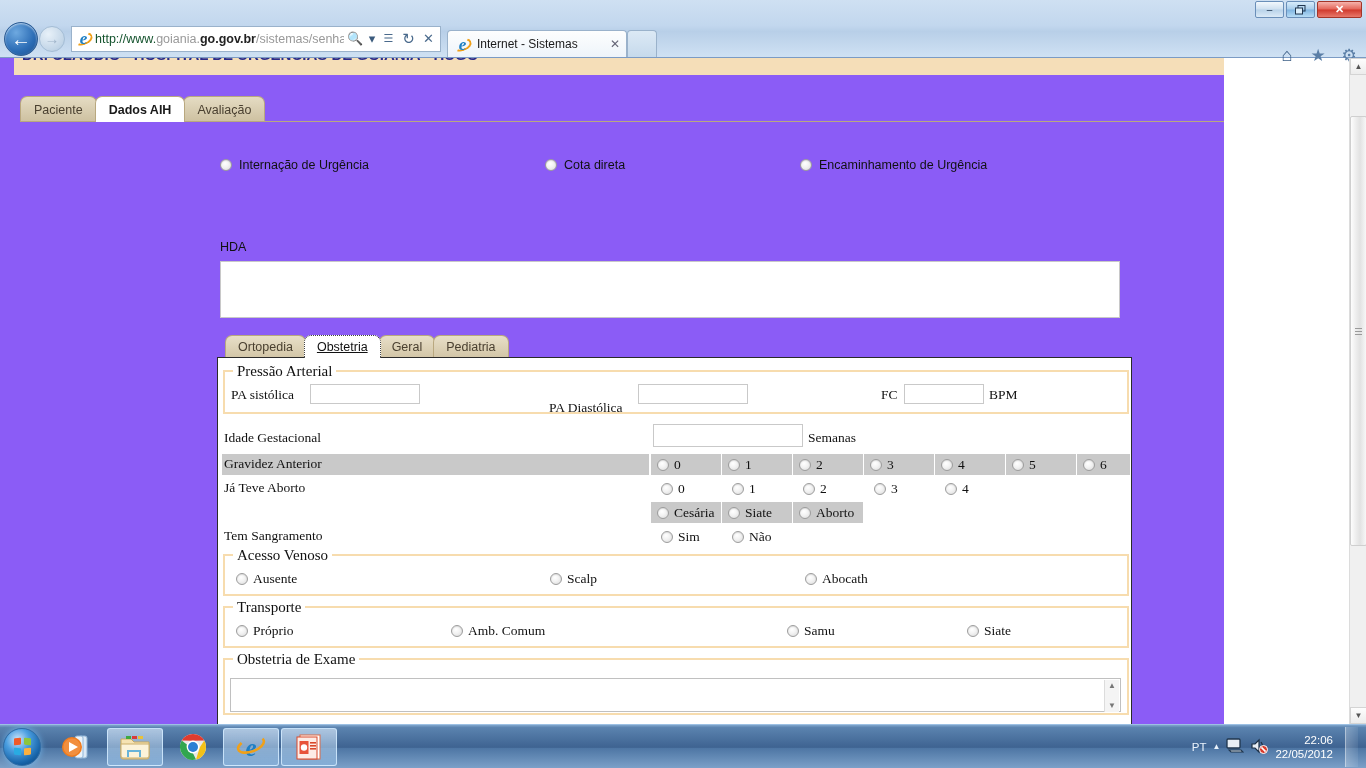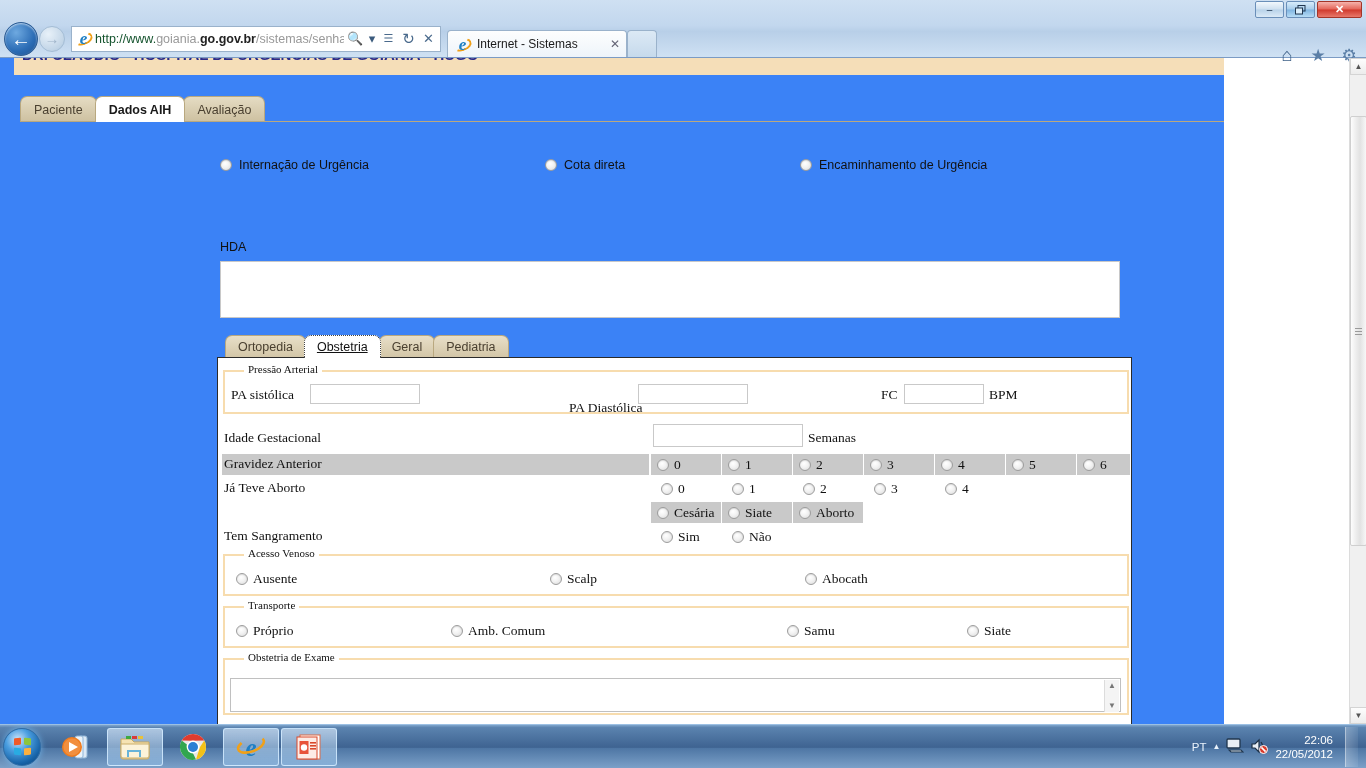--- a/index.html
+++ b/index.html
@@ -102,21 +102,21 @@
   }
   .ie-logo .ring {
     position: absolute; left: -1px; top: 3px; width: 19px; height: 12px;
     border: 2px solid #f0a019; border-radius: 50%;
     transform: rotate(-22deg); border-left-color: transparent; border-top-color: transparent;
   }
 
   
   #page {
     position: absolute; left: 0; top: 58px; width: 1224px; height: 666px;
-    background: #3b82f6; overflow: hidden; padding-left: 25px;
+    background: #8b5cf6; overflow: hidden; padding-left: 25px;
   }
   #hospital-banner {
     position: absolute; left: 14px; top: -3px; width: 1318px; height: 20px;
     background: #f5deb8; overflow: hidden;
   }
   #hospital-title {
     position: absolute; left: 8px; top: -9px;
     font-size: 15px; font-weight: bold; color: #2b2b8a;
     white-space: nowrap;
   }
@@ -198,23 +198,23 @@
   #inner-panel {
     position: absolute; left: 217px; top: 299px; width: 915px; height: 426px;
     background: #fff; border: 1px solid #2a2a2a; border-top-width: 1px;
   }
 
   
   .fs {
     position: absolute; border: 2px solid #f7dcae; background: #fff;
   }
   .fs-legend {
-    position: absolute; left: 19px; top: -9px;
+    position: absolute; left: 8px; top: -9px;
     background: #fff; padding: 0 4px;
-    font-family: "Liberation Serif", serif; font-size: 11px; color: #111;
+    font-family: "Liberation Serif", serif; font-size: 15px; color: #111;
     white-space: nowrap;
   }
   .ser { font-family: "Liberation Serif", serif; font-size: 13.5px; color: #111; }
 
   .txtbox {
     background: #fff; border: 1px solid #c9c9c9; height: 20px;
     display: inline-block; vertical-align: middle;
   }
 
   
@@ -411,21 +411,21 @@
   </div>
 
   <div id="inner-panel">
 
     <div class="fs" style="left:5px; top:12px; width:906px; height:44px;">
       <span class="fs-legend">Pressão Arterial</span>
 
       <span class="ser" style="position:absolute; left:6px; top:15px;">PA sistólica</span>
       <span class="txtbox" style="position:absolute; left:85px; top:12px; width:110px;"></span>
 
-      <span class="ser" style="position:absolute; left:324px; top:28px;margin-left:20px;">PA Diastólica</span>
+      <span class="ser" style="position:absolute; left:324px; top:28px;">PA Diastólica</span>
       <span class="txtbox" style="position:absolute; left:413px; top:12px; width:110px;"></span>
 
       <span class="ser" style="position:absolute; left:656px; top:15px;">FC</span>
       <span class="txtbox" style="position:absolute; left:679px; top:12px; width:80px;"></span>
       <span class="ser" style="position:absolute; left:764px; top:15px;">BPM</span>
     </div>
 
     <span class="ser" style="position:absolute; left:6px; top:72px;">Idade Gestacional</span>
     <span class="txtbox" style="position:absolute; left:435px; top:66px; width:150px; height:23px;"></span>
     <span class="ser" style="position:absolute; left:590px; top:72px;">Semanas</span>

